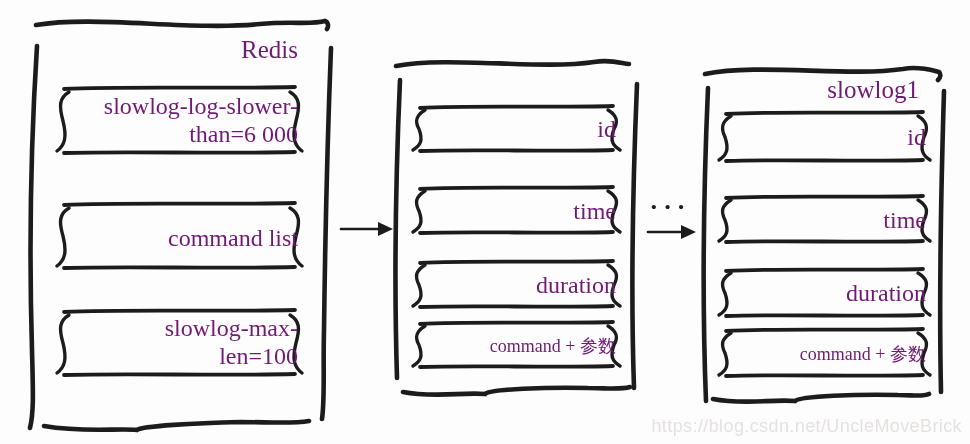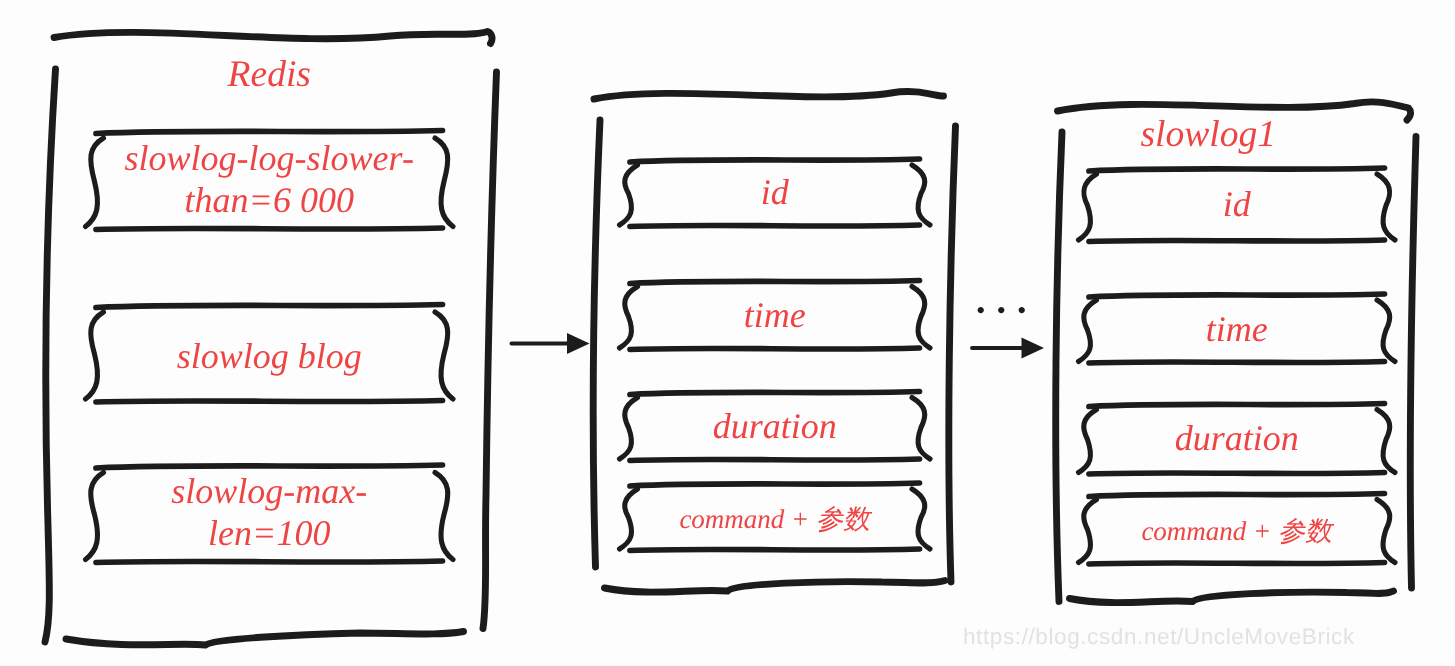--- a/index.html
+++ b/index.html
@@ -13,44 +13,43 @@
   }
   .strokes{position:absolute;left:0;top:0;width:970px;height:444px;}
   .strokes path{fill:none;stroke:#1c1c1c;stroke-linecap:round;}
   .strokes .frame{stroke-width:4.6px;}
   .strokes .thin{stroke-width:3.8px;}
   .strokes .curl{stroke-width:3.4px;}
   .strokes .aline{stroke-width:2.6px;}
   .strokes polygon{fill:#1c1c1c;stroke:none;}
   .label{
     position:absolute;
-    text-align:center;
+    text-align:right;
     font-size:24px;
     line-height:28px;
-    color:#ef4444;
+    color:#701a75;
     white-space:nowrap;
-    font-style:italic;
   }
   .title{font-size:25px;}
   .cmd{font-size:18px;}
   .dots{
     position:absolute;
     text-align:center;
     font-size:26px;
     font-weight:bold;
     letter-spacing:5px;
     color:#1c1c1c;
   }
   .watermark{
     position:absolute;
     font-family:"Liberation Sans", sans-serif;
-    font-size:15px;
+    font-size:18px;
     letter-spacing:0.4px;
     color:#e6e1e0;
-    text-align:left;
+    text-align:right;
     white-space:nowrap;
   }
 </style>
 </head>
 <body>
 
 <div class="canvas">
 
   <svg class="strokes" viewBox="0 0 970 444">
 
@@ -154,21 +153,21 @@
       <path class="curl" d="M 918 333 C 928 339, 928 345, 924 353 C 920 365, 922 370, 930 375"></path>
     </g>
   </svg>
 
   <div class="label title" style="left:61px;top:36px;width:237px;">Redis</div>
   <div class="label" style="left:61px;top:92px;width:237px;">
     <div>slowlog-log-slower-</div>
     <div>than=6 000</div>
   </div>
   <div class="label" style="left:61px;top:224px;width:237px;">
-    <div>slowlog blog</div>
+    <div>command list</div>
   </div>
   <div class="label" style="left:61px;top:314px;width:237px;">
     <div>slowlog-max-</div>
     <div>len=100</div>
   </div>
 
   <div class="label" style="left:417px;top:115px;width:199px;">
     <div>id</div>
   </div>
   <div class="label" style="left:417px;top:197px;width:199px;">

